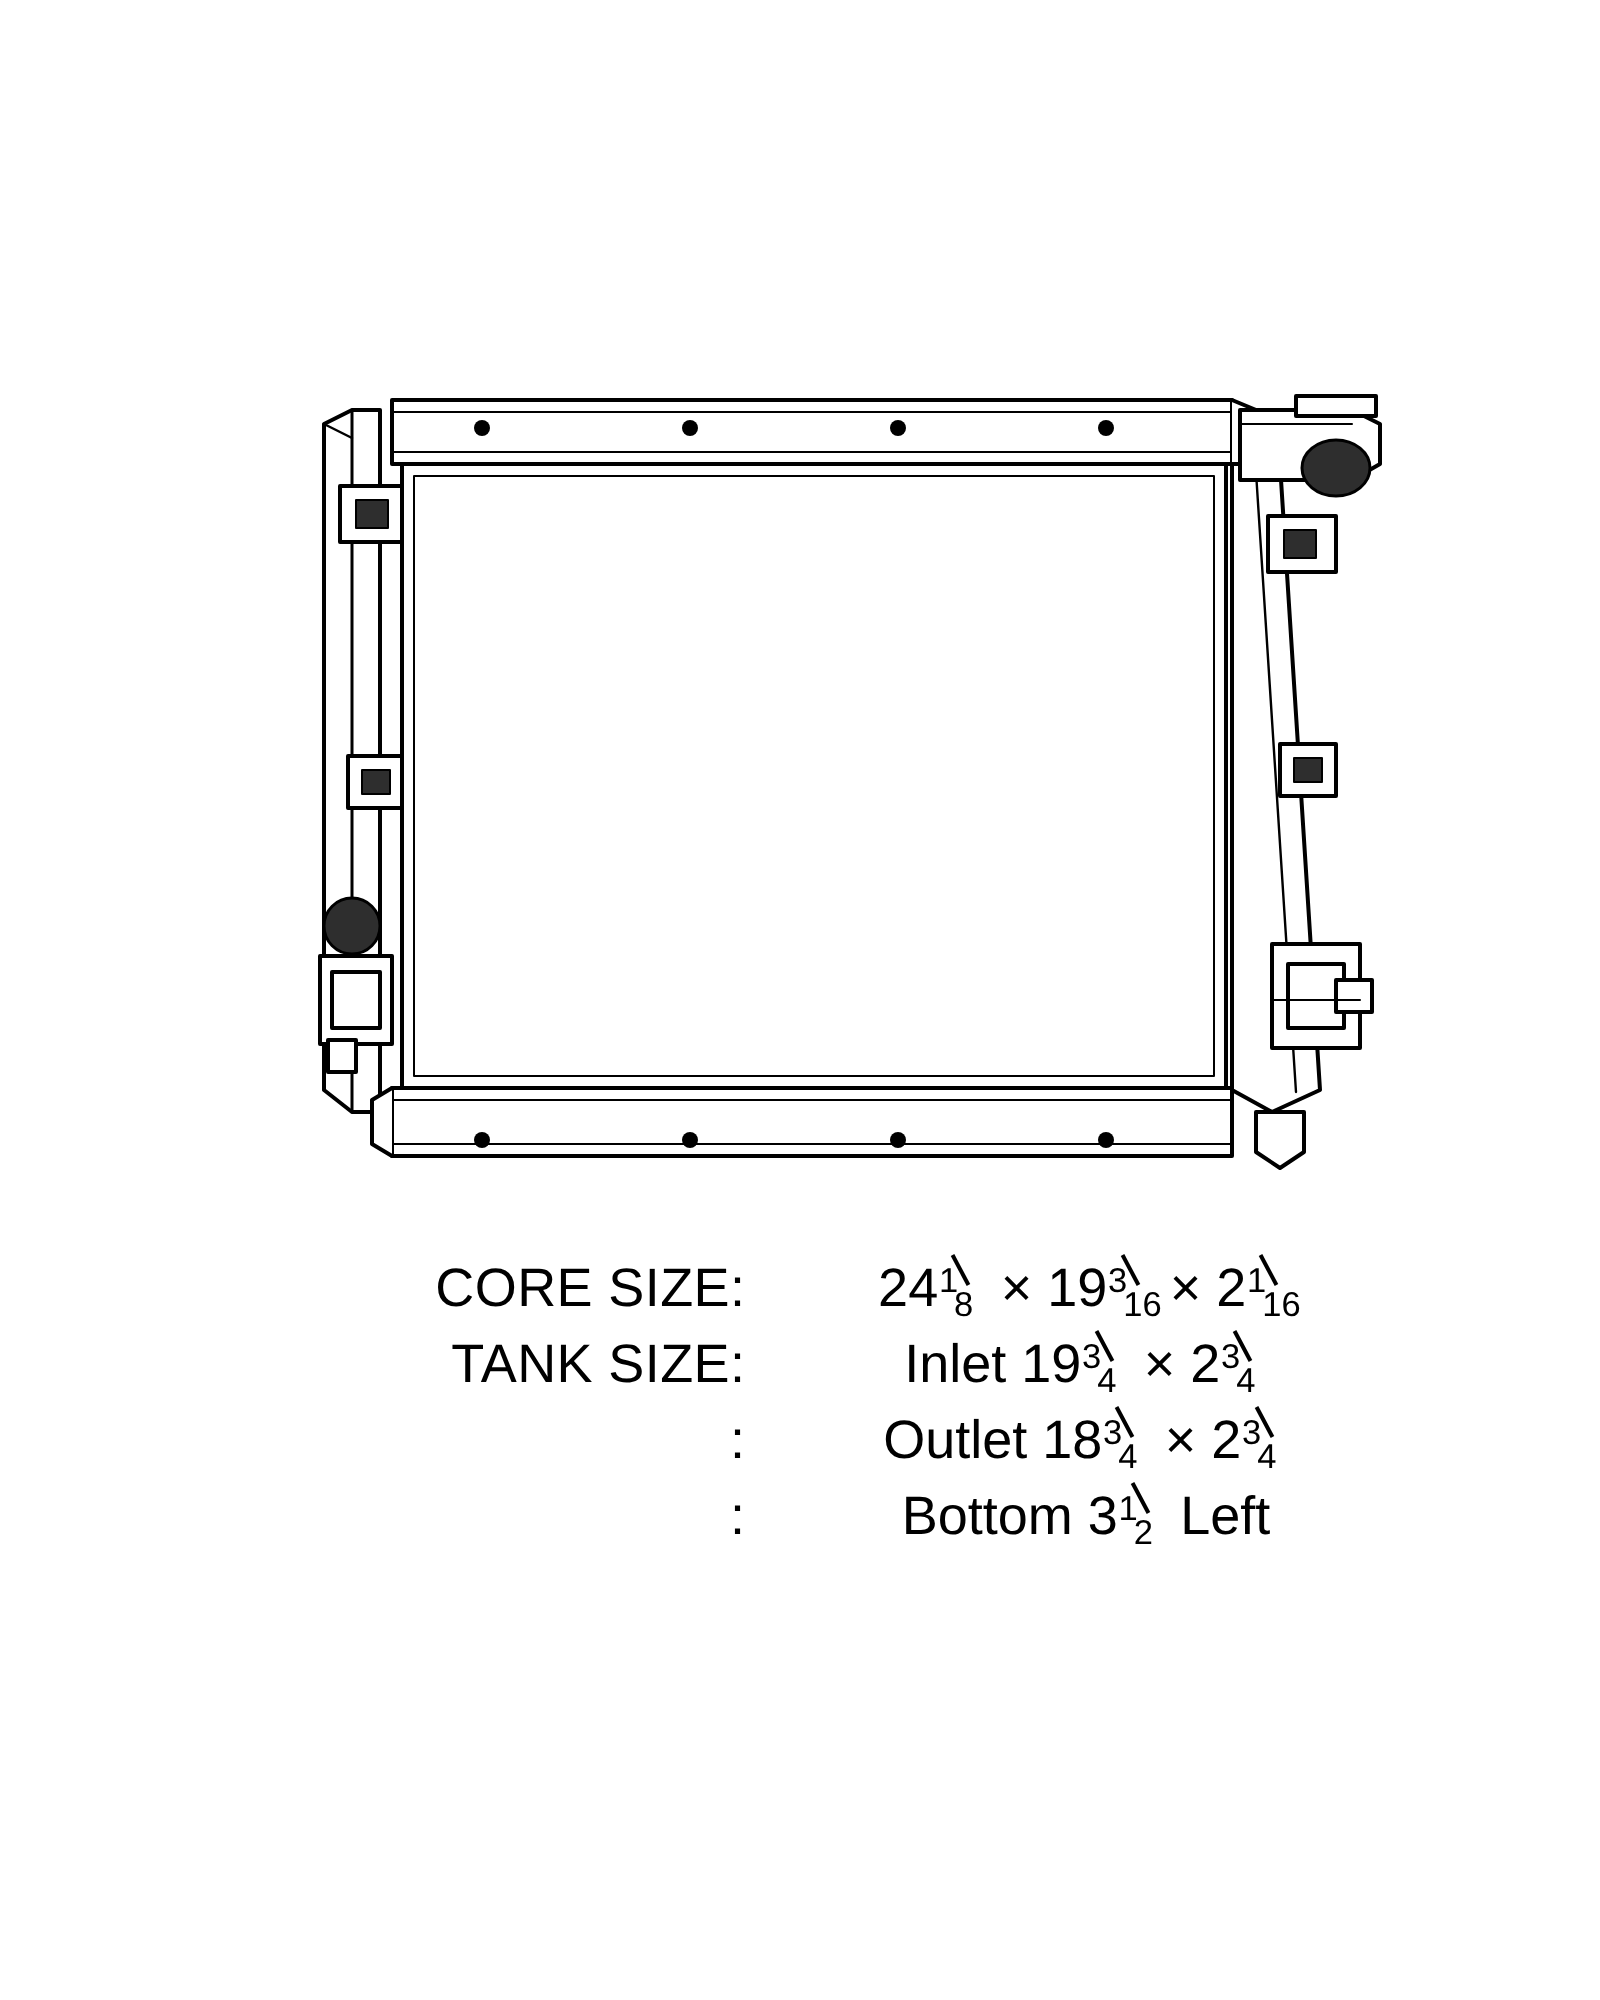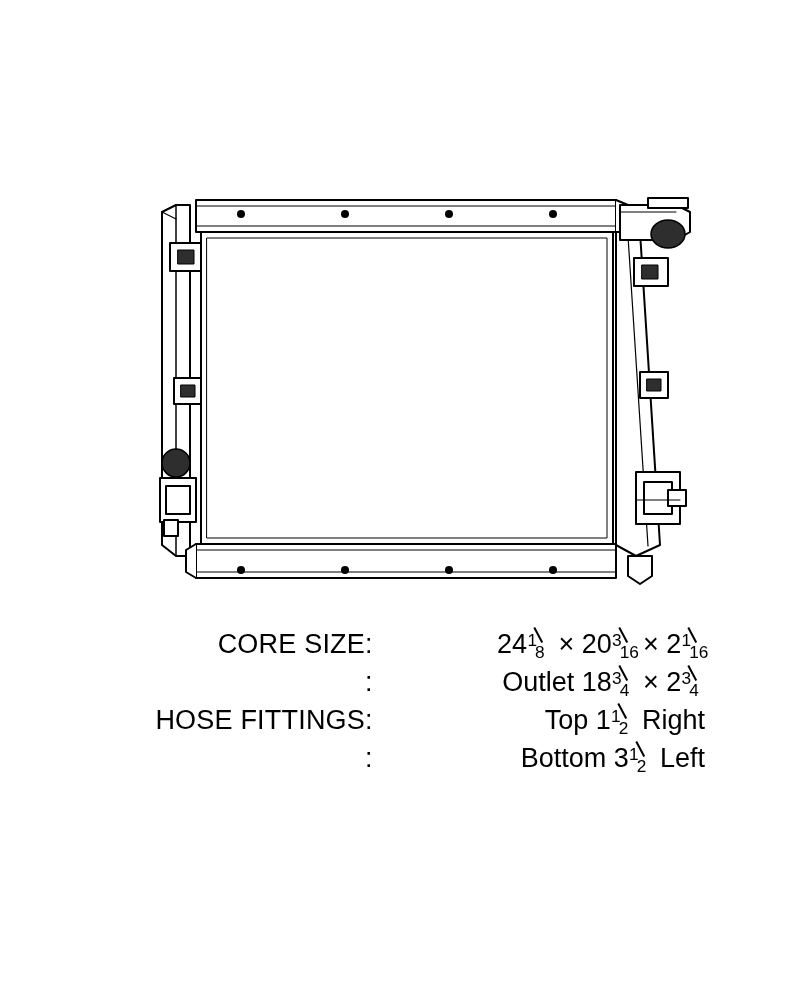--- a/index.html
+++ b/index.html
@@ -58,21 +58,21 @@
   }
   td.colon {
     width: 16px;
     font-size: 27px;
     line-height: 38px;
     text-align: left;
   }
   td.value {
     font-size: 27px;
     line-height: 38px;
-    text-align: right;
+    text-align: center;
   }
   .frac {
     display: inline-block;
     position: relative;
     vertical-align: baseline;
     width: 0.88em;
     height: 1em;
   }
   .frac .num {
     position: absolute;
@@ -202,31 +202,31 @@
       </g>
     </svg>
   </div>
 
   <div id="specs">
     <table class="spec-table">
       <tbody id="spec-body">
           <tr>
             <td class="label">CORE SIZE</td>
             <td class="colon">:</td>
-            <td class="value"><span>24</span><span class="frac"><span class="num">1</span><span class="bar"></span><span class="den">8</span></span><span> × 20</span><span class="frac"><span class="num">3</span><span class="bar"></span><span class="den">16</span></span><span> × 2</span><span class="frac"><span class="num">1</span><span class="bar"></span><span class="den">16</span></span></td>
+            <td class="value"><span>24</span><span class="frac"><span class="num">1</span><span class="bar"></span><span class="den">8</span></span><span> × 19</span><span class="frac"><span class="num">3</span><span class="bar"></span><span class="den">16</span></span><span> × 2</span><span class="frac"><span class="num">1</span><span class="bar"></span><span class="den">16</span></span></td>
+          </tr>
+          <tr>
+            <td class="label">TANK SIZE</td>
+            <td class="colon">:</td>
+            <td class="value"><span>Inlet 19</span><span class="frac"><span class="num">3</span><span class="bar"></span><span class="den">4</span></span><span> × 2</span><span class="frac"><span class="num">3</span><span class="bar"></span><span class="den">4</span></span></td>
           </tr>
           <tr>
             <td class="label"></td>
             <td class="colon">:</td>
             <td class="value"><span>Outlet 18</span><span class="frac"><span class="num">3</span><span class="bar"></span><span class="den">4</span></span><span> × 2</span><span class="frac"><span class="num">3</span><span class="bar"></span><span class="den">4</span></span></td>
-          </tr>
-          <tr>
-            <td class="label">HOSE FITTINGS</td>
-            <td class="colon">:</td>
-            <td class="value"><span>Top 1</span><span class="frac"><span class="num">1</span><span class="bar"></span><span class="den">2</span></span><span> Right</span></td>
           </tr>
           <tr>
             <td class="label"></td>
             <td class="colon">:</td>
             <td class="value"><span>Bottom 3</span><span class="frac"><span class="num">1</span><span class="bar"></span><span class="den">2</span></span><span> Left</span></td>
           </tr>
         </tbody>
     </table>
   </div>
 

